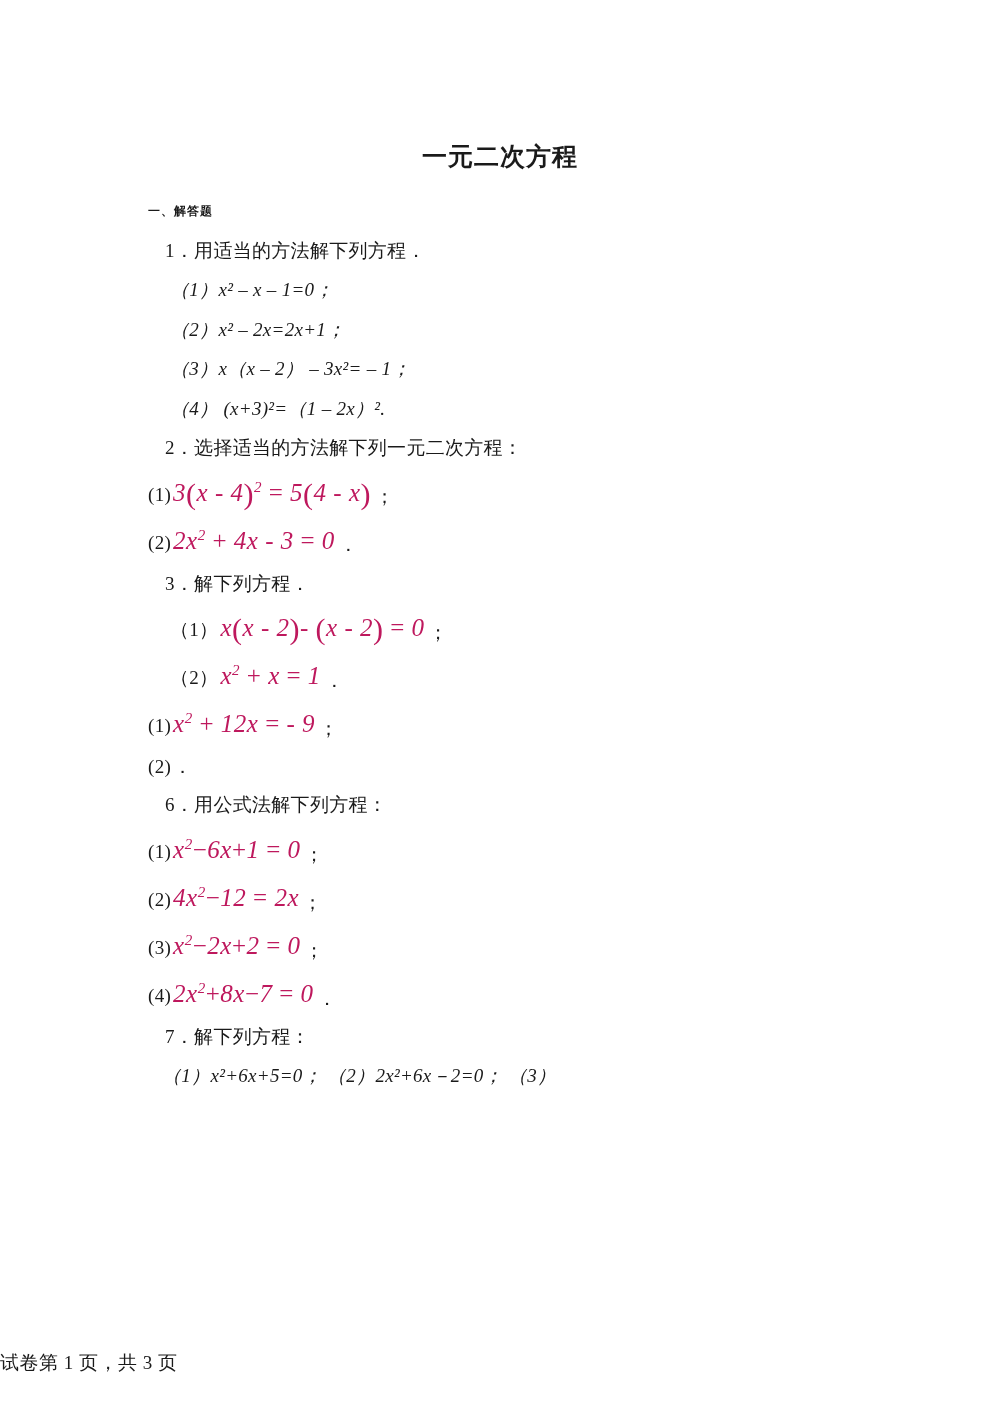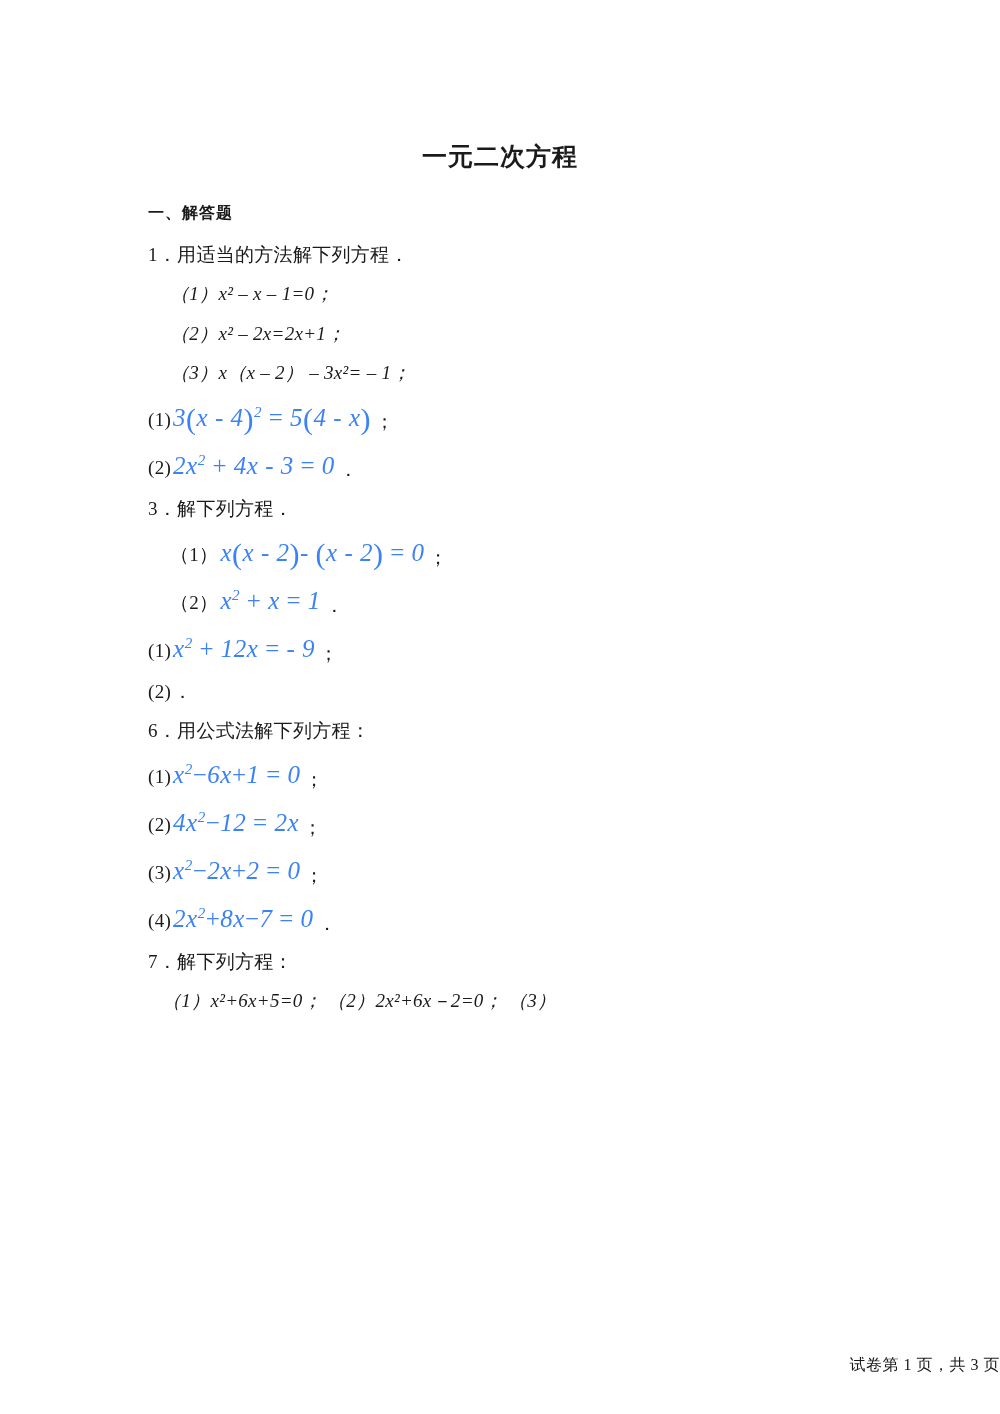--- a/index.html
+++ b/index.html
@@ -26,29 +26,29 @@
   .doc-title {
     text-align: center;
     font-size: 25px;
     font-weight: 700;
     letter-spacing: 1px;
     margin-top: 140px;
     margin-bottom: 30px;
     font-family: "Liberation Serif", serif;
   }
   .section-head {
-    font-size: 16px;
+    font-size: 12px;
     font-weight: 700;
     margin: 0 0 16px 0;
     letter-spacing: 1px;
   }
   .q {
     font-size: 19px;
     line-height: 1.55;
-    margin: 0 0 10px 0;
+    margin: 0 0 10px 17px;
     letter-spacing: 0.3px;
   }
   .q-sub {
     font-size: 19px;
     line-height: 1.55;
     margin: 0 0 10px 0;
     padding-left: 22px;
     letter-spacing: 0.3px;
     font-style: italic;
   }
@@ -67,21 +67,21 @@
     font-size: 19px;
     letter-spacing: 0.3px;
   }
   .mathline .lbl.indent {
     padding-left: 22px;
   }
   .math {
     font-family: "Liberation Serif", serif;
     font-style: italic;
     font-size: 25px;
-    color: #3b82f6;
+    color: #be185d;
     letter-spacing: 0.5px;
     padding: 0 2px;
     white-space: nowrap;
     text-align: center;
   }
   .math .up {
     font-size: 15px;
     vertical-align: super;
     font-style: italic;
   }
@@ -98,42 +98,46 @@
   .tail {
     font-size: 19px;
     align-self: flex-end;
     padding-left: 2px;
   }
   .footer {
     position: absolute;
     left: 0;
     bottom: 38px;
     width: 1000px;
-    text-align: right;
-    font-size: 16px;
+    text-align: left;
+    font-size: 19px;
     letter-spacing: 0.5px;
     color: #1a1a1a;
   }
 </style>
 </head>
 <body>
 
 <div class="page">
 
   <div class="doc-title">一元二次方程</div>
 
   <div class="section-head">一、解答题</div>
 
   <div class="q">
     <span>1．</span><span>用适当的方法解下列方程．</span>
   </div>
   <div class="q-sub">（1）x² – x – 1=0；</div>
   <div class="q-sub">（2）x² – 2x=2x+1；</div>
   <div class="q-sub">（3）x（x – 2） – 3x²= – 1；</div>
-
+  <div class="q-sub">（4） (x+3)²=（1 – 2x）².</div>
+
+  <div class="q">
+    <span>2．</span><span>选择适当的方法解下列一元二次方程：</span>
+  </div>
   <div class="mathline">
     <span class="lbl">(1)</span>
     <span class="math">3<span class="big">(</span>x<span class="op"> - </span>4<span class="big">)</span><span class="up">2</span> <span class="op">=</span> 5<span class="big">(</span>4<span class="op"> - </span> x<span class="big">)</span></span>
     <span class="tail">；</span>
   </div>
   <div class="mathline">
     <span class="lbl">(2)</span>
     <span class="math">2x<span class="up">2</span> <span class="op">+</span> 4x <span class="op">-</span> 3 <span class="op">=</span> 0</span>
     <span class="tail">．</span>
   </div>

